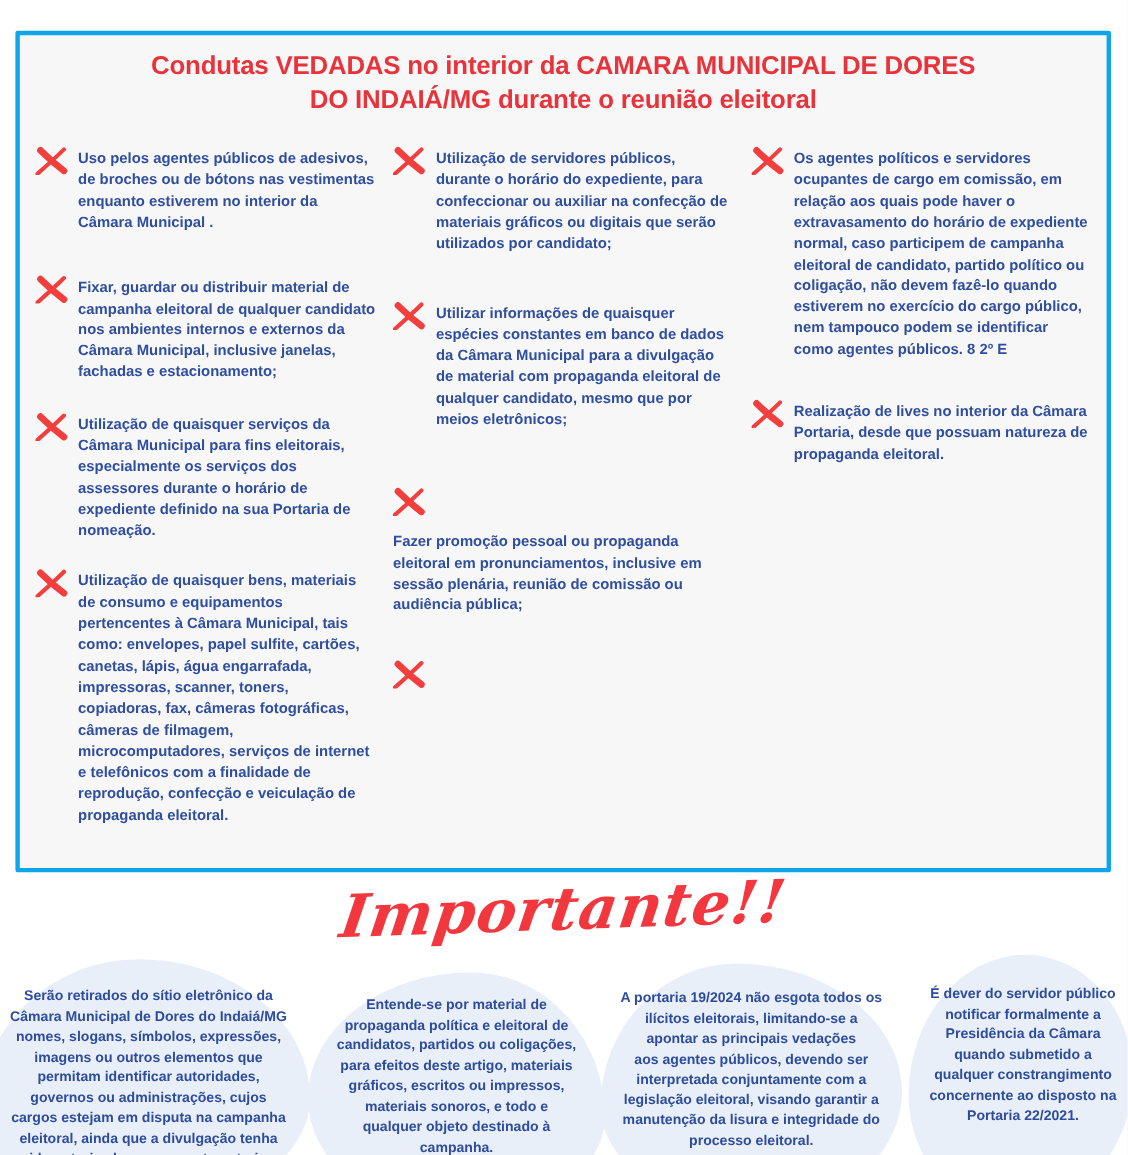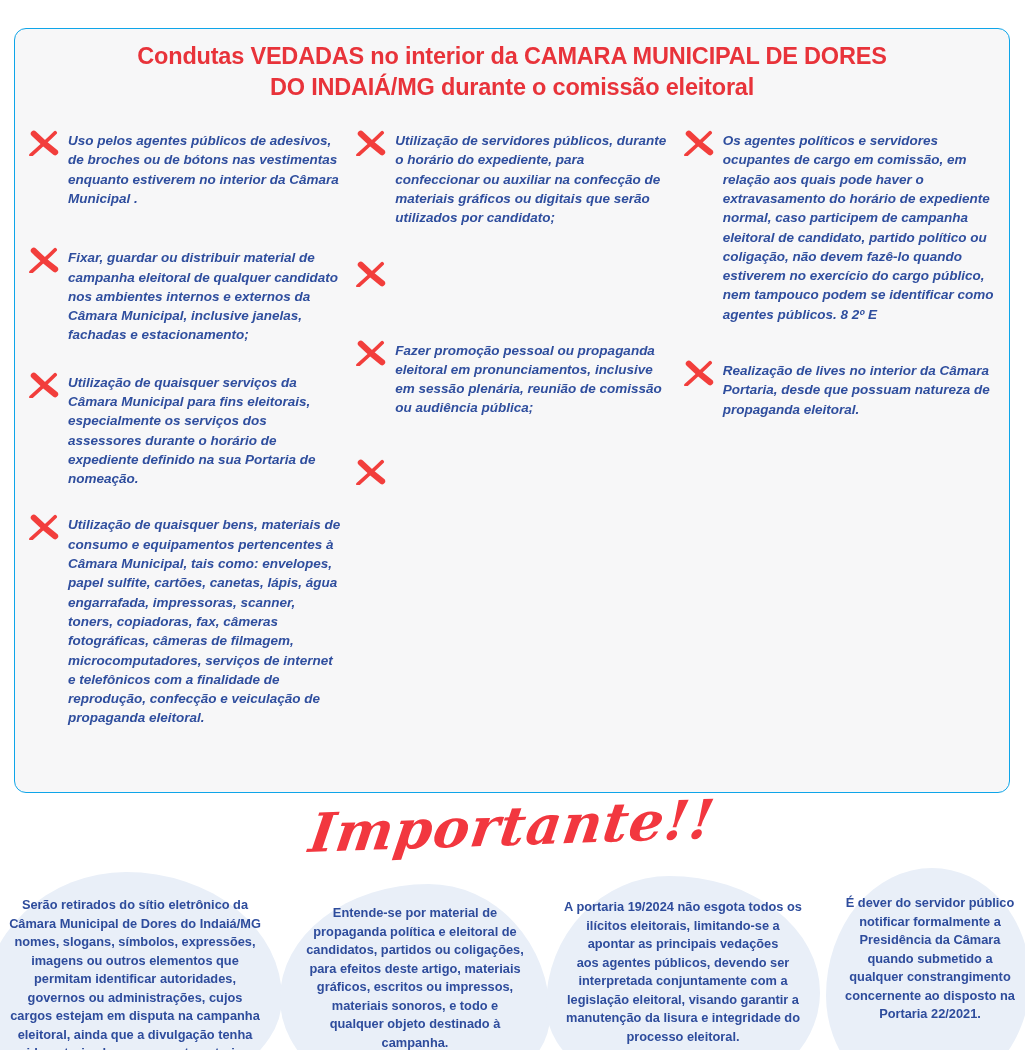--- a/index.html
+++ b/index.html
@@ -6,45 +6,45 @@
   body{
     width:1025px;height:1050px;overflow:hidden;background:#ffffff;
     font-family:"Liberation Sans","DejaVu Sans",sans-serif;
     position:relative;
   }
   .page{position:relative;width:1025px;height:1050px;overflow:hidden;}
 
   
   .main-box{
     position:absolute;left:14px;top:28px;width:996px;height:765px;
-    box-sizing:border-box;border:1px solid #0ea5e9;background:#f7f7f8;
-    border-radius:12px;
+    box-sizing:border-box;border:4px solid #0ea5e9;background:#f7f7f8;
+    border-radius:2px;
   }
   .title{
     margin:12px 30px 0 30px;text-align:center;
     color:#e8333a;font-weight:bold;font-size:23.5px;line-height:1.32;
     letter-spacing:-0.2px;
   }
   .title span{display:block;}
 
-  .columns{display:flex;margin-top:28px;padding:0 6px;font-style:italic;}
+  .columns{display:flex;margin-top:28px;padding:0 6px;}
   .col{flex:1 1 0;padding:0 8px;box-sizing:border-box;}
 
   .item{display:flex;align-items:flex-start;gap:9px;}
   .x-icon{flex:0 0 30px;width:30px;height:26px;margin-top:-1px;}
   .item-text{
     margin:0;color:#2f4e9e;font-weight:bold;font-size:13.5px;line-height:1.43;
   }
 
   .col0 .item:nth-of-type(1){margin-bottom:40px;}
   .col0 .item:nth-of-type(2){margin-bottom:12px;}
   .col0 .item:nth-of-type(3){margin-bottom:27px;margin-top:28px;}
-  .col1 .item:nth-of-type(1){margin-bottom:34px;}
+  .col1 .item:nth-of-type(1){margin-bottom:44px;}
   .col1 .item:nth-of-type(2){margin-bottom:54px;}
-  .col1 .item:nth-of-type(3){margin-bottom:42px;}
+  .col1 .item:nth-of-type(3){margin-bottom:42px;flex-direction:column;}
   .col2 .item:nth-of-type(1){margin-bottom:37px;}
   .col2 .item:nth-of-type(2){margin-bottom:50px;}
 
   
   .importante{
     position:absolute;top:794px;left:0;width:100%;text-align:center;
   }
   .importante span{
     display:inline-block;
     font-family:"DejaVu Serif","Liberation Serif",serif;
@@ -73,21 +73,21 @@
     border-radius:52% 48% 55% 45% / 55% 48% 52% 45%;padding:26px 14px 0 18px;}
 </style>
 </head>
 <body>
 
 <div class="page">
 
   <div class="main-box">
     <h1 class="title">
       <span>Condutas VEDADAS no interior da CAMARA MUNICIPAL DE DORES</span>
-      <span>DO INDAIÁ/MG durante o comissão eleitoral</span>
+      <span>DO INDAIÁ/MG durante o reunião eleitoral</span>
     </h1>
 
     <div class="columns">
 
       <div class="col col0">
         <div class="item">
           <span class="x-icon">
             <svg viewBox="0 0 32 28" width="30" height="26">
                 <path d="M5 4 C 12 11, 20 18, 28 24" stroke="#f23e3c" stroke-width="6.5" stroke-linecap="round" fill="none"></path>
                 <path d="M28 3 C 20 11, 11 19, 2 27" stroke="#f23e3c" stroke-width="4" stroke-linecap="round" fill="none"></path>
@@ -134,20 +134,21 @@
           </span>
           <p class="item-text">Utilização de servidores públicos, durante o horário do expediente, para confeccionar ou auxiliar na confecção de materiais gráficos ou digitais que serão utilizados por candidato;</p>
         </div>
         <div class="item">
           <span class="x-icon">
             <svg viewBox="0 0 32 28" width="30" height="26">
                 <path d="M5 4 C 12 11, 20 18, 28 24" stroke="#f23e3c" stroke-width="6.5" stroke-linecap="round" fill="none"></path>
                 <path d="M28 3 C 20 11, 11 19, 2 27" stroke="#f23e3c" stroke-width="4" stroke-linecap="round" fill="none"></path>
               </svg>
           </span>
+          <p class="item-text">Utilizar informações de quaisquer espécies constantes em banco de dados da Câmara Municipal para a divulgação de material com propaganda eleitoral de qualquer candidato, mesmo que por meios eletrônicos;</p>
         </div>
         <div class="item">
           <span class="x-icon">
             <svg viewBox="0 0 32 28" width="30" height="26">
                 <path d="M5 4 C 12 11, 20 18, 28 24" stroke="#f23e3c" stroke-width="6.5" stroke-linecap="round" fill="none"></path>
                 <path d="M28 3 C 20 11, 11 19, 2 27" stroke="#f23e3c" stroke-width="4" stroke-linecap="round" fill="none"></path>
               </svg>
           </span>
           <p class="item-text">Fazer promoção pessoal ou propaganda eleitoral em pronunciamentos, inclusive em sessão plenária, reunião de comissão ou audiência pública;</p>
         </div>

